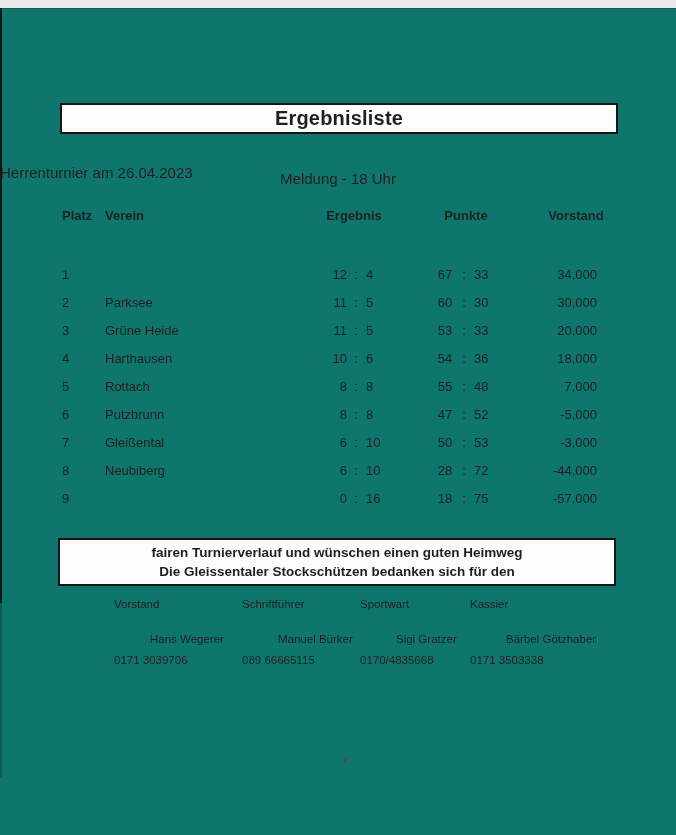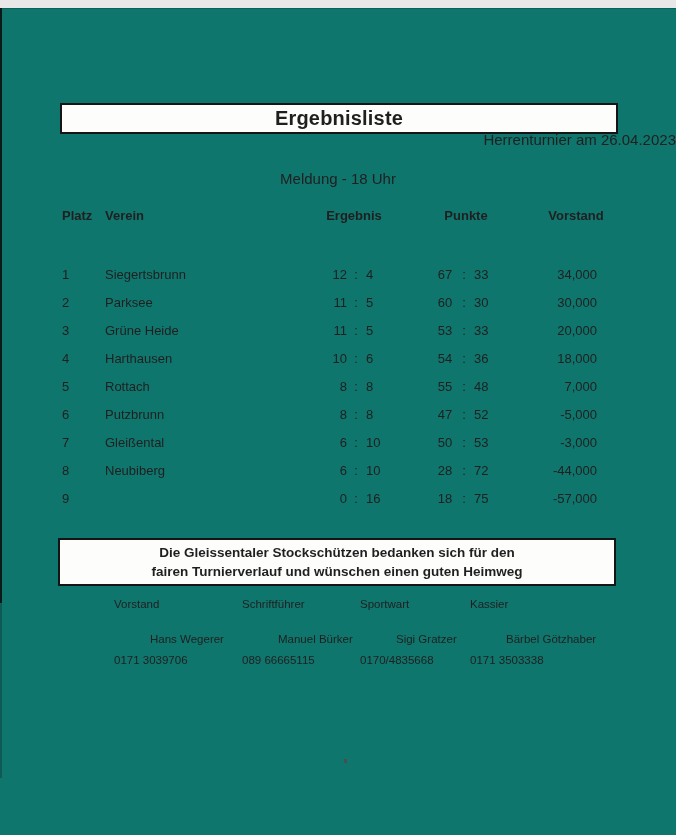--- a/index.html
+++ b/index.html
@@ -22,21 +22,21 @@
   .edge-top         { position:absolute; left:0; top:0; width:100%; height:1px; background:rgba(0,0,0,.18); }
   .speck            { position:absolute; left:344px; top:751px; width:3px; height:4px; background:#4d4d4d; }
 
   
   .title-box {
     position:absolute; left:60px; top:95px; width:554px; height:27px;
     border:2px solid #151515; background:#fdfdfc;
     text-align:center; line-height:27px;
     font-size:20px; font-weight:bold; letter-spacing:.2px;
   }
-  .subtitle1 { position:absolute; left:0; top:123px; width:100%; text-align:right; font-size:15px; }
+  .subtitle1 { position:absolute; left:0; top:156px; width:100%; text-align:left; font-size:15px; }
   .subtitle2 { position:absolute; left:0; top:162px; width:100%; text-align:center; font-size:15px; }
 
   
   .t-row { position:absolute; left:0; width:676px; height:28px; font-size:13px; }
   .t-row .cell { position:absolute; top:0; line-height:28px; white-space:nowrap; }
   .t-head { font-weight:bold; }
   .c-platz  { left:62px; }
   .c-verein { left:105px; }
   .c-ehome  { left:317px; width:30px; text-align:right; }
   .c-ecolon { left:351px; width:10px; text-align:center; }
@@ -86,21 +86,20 @@
   <div class="t-row t-head" style="top:194px;">
     <span class="cell c-platz">Platz</span>
     <span class="cell c-verein">Verein</span>
     <span class="cell h-ergebnis">Ergebnis</span>
     <span class="cell h-punkte">Punkte</span>
     <span class="cell h-differenz">Vorstand</span>
   </div>
 
   <div class="t-row" style="top:253px;">
     <span class="cell c-platz">1</span>
-    <span class="cell c-verein">Siegertsbrunn</span>
     <span class="cell c-ehome">12</span>
     <span class="cell c-ecolon">:</span>
     <span class="cell c-eaway">4</span>
     <span class="cell c-phome">67</span>
     <span class="cell c-pcolon">:</span>
     <span class="cell c-paway">33</span>
     <span class="cell c-diff">34,000</span>
   </div>
   <div class="t-row" style="top:281px;">
     <span class="cell c-platz">2</span>
@@ -184,22 +183,22 @@
     <span class="cell c-ehome">0</span>
     <span class="cell c-ecolon">:</span>
     <span class="cell c-eaway">16</span>
     <span class="cell c-phome">18</span>
     <span class="cell c-pcolon">:</span>
     <span class="cell c-paway">75</span>
     <span class="cell c-diff">-57,000</span>
   </div>
 
   <div class="notice-box">
+    <div>fairen Turnierverlauf und wünschen einen guten Heimweg</div>
     <div>Die Gleissentaler Stockschützen bedanken sich für den</div>
-    <div>fairen Turnierverlauf und wünschen einen guten Heimweg</div>
   </div>
 
   <div class="contact contact-0">
     <div class="role">Vorstand</div>
     <div class="name">Hans Wegerer</div>
     <div class="phone">0171 3039706</div>
   </div>
   <div class="contact contact-1">
     <div class="role">Schriftführer</div>
     <div class="name">Manuel Bürker</div>

